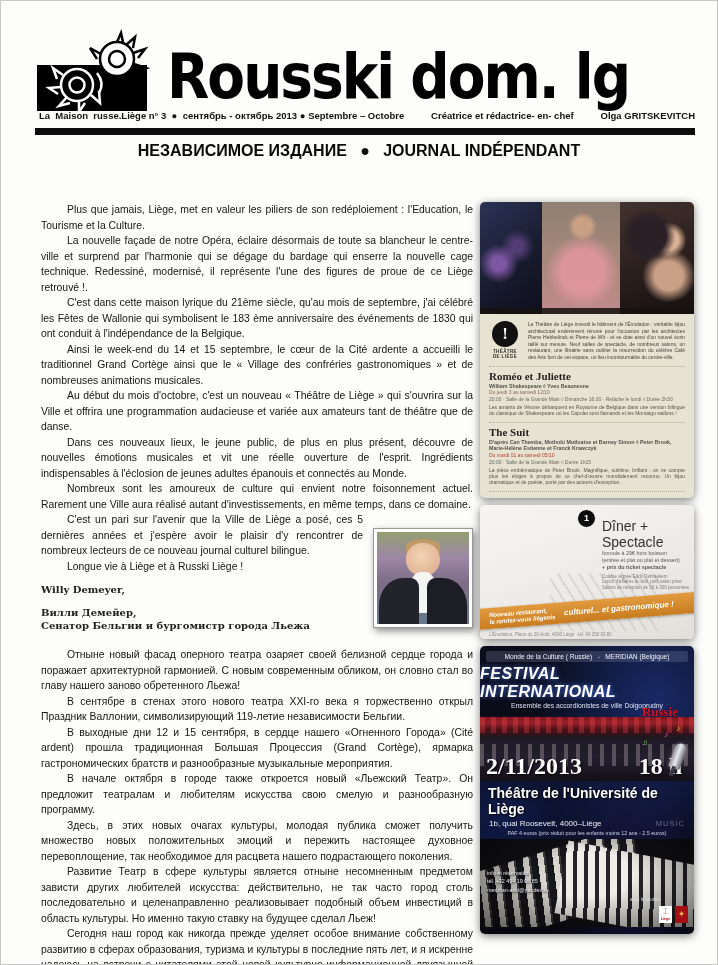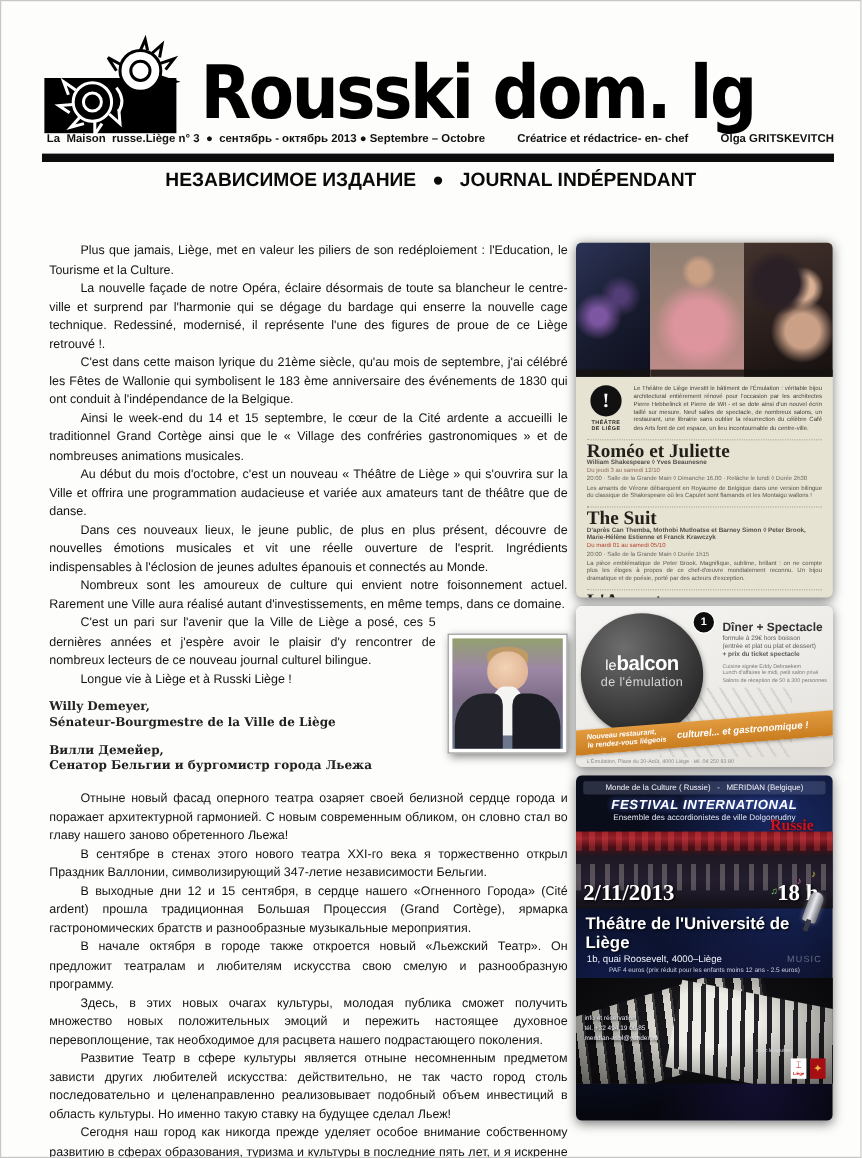--- a/index.html
+++ b/index.html
@@ -59,75 +59,75 @@
   .fp-cap{position:absolute;left:0;right:0;bottom:0;height:6px;background:rgba(20,18,14,.85);}
   .flyer-body{padding:7px 9px 0 9px;}
   .logo-row{display:flex;gap:7px;align-items:flex-start;}
   .tl-logo{width:32px;flex:0 0 32px;text-align:center;}
   .tl-circle{width:26px;height:26px;margin:0 auto;border-radius:50%;background:#111;color:#fff;
         font-family:"Liberation Serif",serif;font-weight:bold;font-size:17px;line-height:25px;}
   .tl-cap{font-size:4.5px;font-weight:bold;letter-spacing:.4px;color:#2c2a24;margin-top:2px;line-height:5px;}
   .flyer-intro{flex:1;font-size:5px;line-height:6.6px;text-align:justify;color:#45413a;}
   .show{border-top:1px dotted #b3ab96;margin-top:5px;padding-top:4px;}
   .show:first-of-type{border-top:none;margin-top:4px;}
-  .show-title{font-family:"Liberation Serif",serif;font-weight:bold;font-size:16px;color:#221f1a;line-height:11px;}
+  .show-title{font-family:"Liberation Serif",serif;font-weight:bold;font-size:11px;color:#221f1a;line-height:11px;}
   .show-authors{font-size:5.3px;font-weight:bold;color:#55504a;line-height:6.4px;margin-top:1px;}
   .show-dates{font-size:5px;color:#8a6a55;line-height:6px;}
   .show-red .show-dates{color:#b4402b;}
   .show-sched{font-size:5px;color:#6c675e;line-height:6px;margin-top:1px;}
   .show-blurb{font-size:5px;line-height:6.4px;color:#57534b;text-align:justify;margin-top:2px;}
 
   
   .card-balcon{top:504px;height:134px;background:linear-gradient(160deg,#f6f5f3 0%,#eceae6 60%,#e2dfda 100%);}
   .forks{position:absolute;left:70px;bottom:8px;width:110px;height:58px;opacity:.55;
         background:repeating-linear-gradient(58deg,#c9c7c2 0 2px,transparent 2px 9px);}
   .balcon-circle{position:absolute;left:4px;top:6px;width:102px;height:102px;border-radius:50%;
         background:radial-gradient(circle at 35% 28%,#6d6d6d,#2c2c2c 72%);color:#fff;text-align:center;
         box-shadow:1px 2px 4px rgba(0,0,0,.35);}
   .bc-line1{margin-top:33px;font-size:17px;line-height:17px;}
   .bc-le{font-weight:300;font-size:12px;}
   .bc-balcon{font-weight:bold;letter-spacing:-.5px;}
   .bc-line2{font-size:10.5px;font-weight:300;color:#d6d6d6;letter-spacing:.3px;}
   .bc-badge{position:absolute;left:97px;top:4px;width:17px;height:17px;border-radius:50%;background:#0d0d0d;
         color:#fff;font-size:9px;font-weight:bold;text-align:center;line-height:17px;border:1px solid #fff;}
   .offer{position:absolute;left:122px;top:13px;width:88px;color:#4a4a4a;}
-  .offer-title{font-size:10px;font-weight:bold;color:#333;}
+  .offer-title{font-size:14px;font-weight:normal;color:#333;}
   .offer-line{font-size:5.4px;line-height:6.6px;color:#5c5c5c;}
   .offer-line.b{font-weight:bold;margin-top:1px;}
   .offer-small{margin-top:3px;font-size:4.5px;line-height:5.6px;color:#7b7b78;}
   .banner{position:absolute;left:-7px;bottom:19px;width:232px;height:21px;
         background:linear-gradient(180deg,#e29b3f 0%,#c97c20 100%);transform:rotate(-4.5deg);
         color:#fff;display:flex;align-items:center;gap:9px;padding:0 16px;box-shadow:0 1px 3px rgba(0,0,0,.3);}
   .banner-left{font-size:6px;line-height:6.8px;font-style:italic;font-weight:bold;white-space:nowrap;}
   .banner-right{font-size:8px;font-style:italic;font-weight:bold;white-space:nowrap;}
   .balcon-footer{position:absolute;left:9px;bottom:2px;right:6px;font-size:4.5px;color:#8b8b86;}
 
   
   .card-expromt{top:645px;height:288px;color:#fff;
         background:radial-gradient(ellipse at 82% 22%,rgba(50,90,230,.4),transparent 50%),
         radial-gradient(ellipse at 12% 60%,rgba(35,65,190,.3),transparent 45%),
         radial-gradient(ellipse at 70% 85%,rgba(60,40,160,.25),transparent 40%),
         linear-gradient(160deg,#0a0d1b 0%,#05060c 100%);}
   .exp-strip{margin:5px 6px 0;padding:2px 0;text-align:center;font-size:6.6px;color:#eef0f8;
         background:rgba(125,135,170,.28);border-radius:2px;}
-  .exp-title{text-align:center;font-weight:bold;font-style:italic;font-size:11px;letter-spacing:.5px;
+  .exp-title{text-align:left;font-weight:bold;font-style:italic;font-size:16px;letter-spacing:.5px;
         margin-top:3px;text-shadow:0 0 5px rgba(90,130,255,.9);}
   .exp-sub{text-align:center;font-size:6.8px;color:#dde2f2;margin-top:1px;}
   .exp-name{text-align:center;font-family:"Liberation Serif",serif;font-weight:bold;font-size:33px;
         line-height:32px;letter-spacing:3px;margin-top:2px;text-shadow:1px 2px 2px #000;}
   .exp-country{text-align:right;padding-right:16px;font-family:"Liberation Serif",serif;font-weight:bold;
         font-size:13px;color:#cf1420;margin-top:-5px;position:relative;z-index:2;text-shadow:0 0 2px #300;}
   .exp-stage{position:relative;height:64px;margin-top:-3px;
         background:linear-gradient(180deg,#7e141c 0%,#96212b 9%,#4c0e15 20%,#1e1822 32%,#272135 62%,#131017 100%);}
   .exp-stage:before{content:"";position:absolute;left:0;right:0;top:0;height:16px;
         background:repeating-linear-gradient(90deg,rgba(255,80,80,.28) 0 5px,transparent 5px 11px);}
   .exp-stage:after{content:"";position:absolute;left:0;right:0;top:42%;height:34%;
         background:repeating-linear-gradient(90deg,rgba(205,195,185,.30) 0 4px,rgba(25,22,28,.25) 4px 12px);}
   .exp-datetime{position:absolute;left:6px;right:12px;bottom:1px;display:flex;justify-content:space-between;
-        font-family:"Liberation Serif",serif;font-weight:bold;font-size:19px;text-shadow:1px 1px 2px #000;z-index:2;}
+        font-family:"Liberation Serif",serif;font-weight:bold;font-size:24px;text-shadow:1px 1px 2px #000;z-index:2;}
   .exp-venue{font-weight:bold;font-size:14px;padding:4px 8px 0;text-shadow:1px 1px 2px #000;}
   .exp-addr-row{display:flex;justify-content:space-between;padding:2px 9px 0;}
   .exp-addr{font-size:8px;color:#eceef6;}
   .exp-music{font-size:7.5px;color:rgba(200,205,225,.45);letter-spacing:1px;}
   .exp-paf{padding:2px 8px 0;text-align:center;font-size:5.4px;color:#ccd1e2;}
   .exp-keys{position:relative;height:88px;margin-top:3px;background:#101014;overflow:hidden;}
   .fan1{position:absolute;left:-24px;top:12px;width:190px;height:72px;transform:rotate(-17deg);
         background:repeating-linear-gradient(100deg,#d8d6ce 0 6px,#3c3c3c 6px 8px,#16161b 8px 15px);}
   .fan2{position:absolute;right:-26px;top:16px;width:160px;height:74px;transform:rotate(11deg);
         background:repeating-linear-gradient(80deg,#efeee8 0 7px,#242428 7px 11px);}
@@ -193,29 +193,28 @@
         <div class="ph-jl"></div>
         <div class="ph-jr"></div>
       </div>
     </div>
 
     <p>C'est un pari sur l'avenir que la Ville de Liège a posé, ces 5 dernières années et j'espère avoir le plaisir d'y rencontrer de nombreux lecteurs de ce nouveau journal culturel bilingue.</p>
     <p>Longue vie à Liège et à Russki Liège !</p>
 
     <div class="signature">
       <div>Willy Demeyer,</div>
-      <div>Sénateur-Bourgmestre de la Ville de Liège</div>
       <div class="gap"></div>
       <div>Вилли Демейер,</div>
       <div>Сенатор Бельгии и бургомистр города Льежа</div>
     </div>
 
     <div class="ru-section">
       <p>Отныне новый фасад оперного театра озаряет своей белизной сердце города и поражает архитектурной гармонией. С новым современным обликом, он словно стал во главу нашего заново обретенного Льежа!</p>
-      <p>В сентябре в стенах этого нового театра XXI-го века я торжественно открыл Праздник Валлонии, символизирующий 347-летие независимости Бельгии.</p>
+      <p>В сентябре в стенах этого нового театра XXI-го века я торжественно открыл Праздник Валлонии, символизирующий 119-летие независимости Бельгии.</p>
       <p>В выходные дни 12 и 15 сентября, в сердце нашего «Огненного Города» (Cité ardent) прошла традиционная Большая Процессия (Grand Cortège), ярмарка гастрономических братств и разнообразные музыкальные мероприятия.</p>
       <p>В начале октября в городе также откроется новый «Льежский Театр». Он предложит театралам и любителям искусства свою смелую и разнообразную программу.</p>
       <p>Здесь, в этих новых очагах культуры, молодая публика сможет получить множество новых положительных  эмоций и пережить настоящее духовное перевоплощение, так необходимое для расцвета нашего подрастающего поколения.</p>
       <p>Развитие Театр в сфере культуры является отныне несомненным предметом зависти других любителей искусства: действительно, не так часто город столь последовательно и целенаправленно реализовывает подобный объем инвестиций в область культуры. Но именно такую ставку на будущее сделал Льеж!</p>
       <p>Сегодня наш город как никогда прежде уделяет особое внимание собственному развитию в сферах образования, туризма и культуры в последние пять лет, и я искренне надеюсь на встречи с читателями этой новой культурно-информационной двуязычной газеты.</p>
 
     </div>
   </div>
 
   <div class="card card-theatre">
@@ -255,26 +254,20 @@
       </div>
       <div class="show">
         <div class="show-title">L'Amant</div>
 
       </div>
     </div>
   </div>
 
   <div class="card card-balcon">
     <div class="forks"></div>
-    <div class="balcon-circle">
-      <div class="bc-line1">
-        <span class="bc-le">le</span><span class="bc-balcon">balcon</span>
-      </div>
-      <div class="bc-line2">de l'émulation</div>
-    </div>
     <div class="bc-badge">1</div>
     <div class="offer">
       <div class="offer-title">Dîner + Spectacle</div>
       <div class="offer-line">formule à 29€ hors boisson</div>
       <div class="offer-line">(entrée et plat ou plat et dessert)</div>
       <div class="offer-line b">+ prix du ticket spectacle</div>
       <div class="offer-small">
         <div>Cuisine signée Eddy Debraekem</div>
         <div>Lunch d'affaires le midi, petit salon privé</div>
         <div>Salons de réception de 50 à 300 personnes</div>

